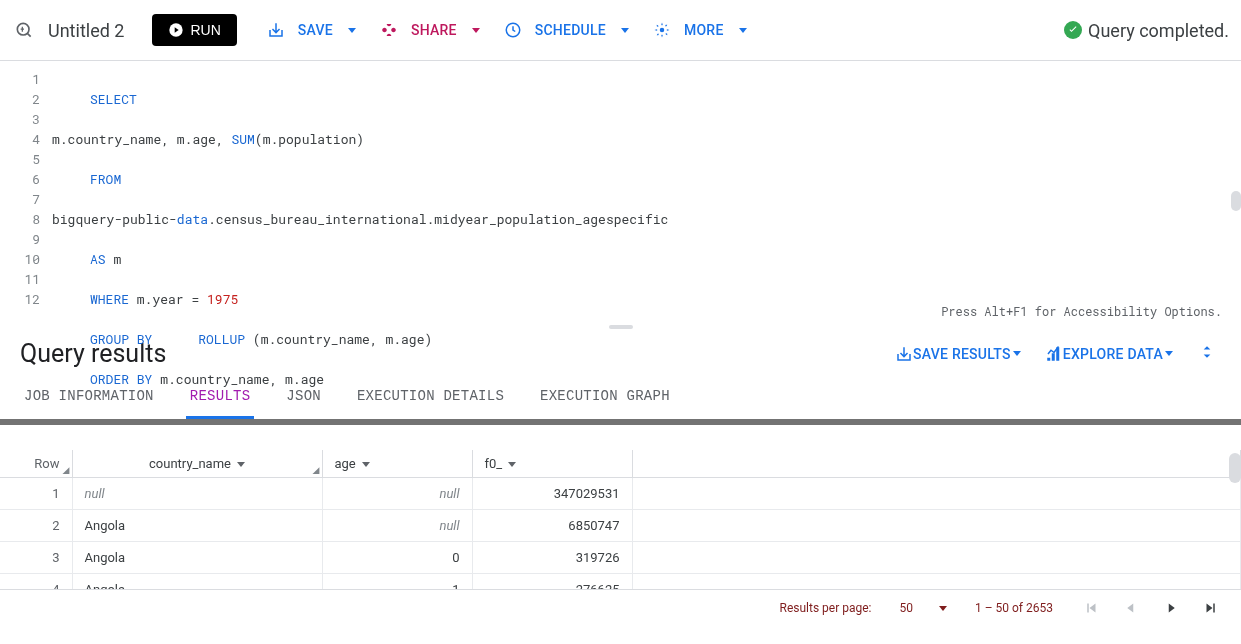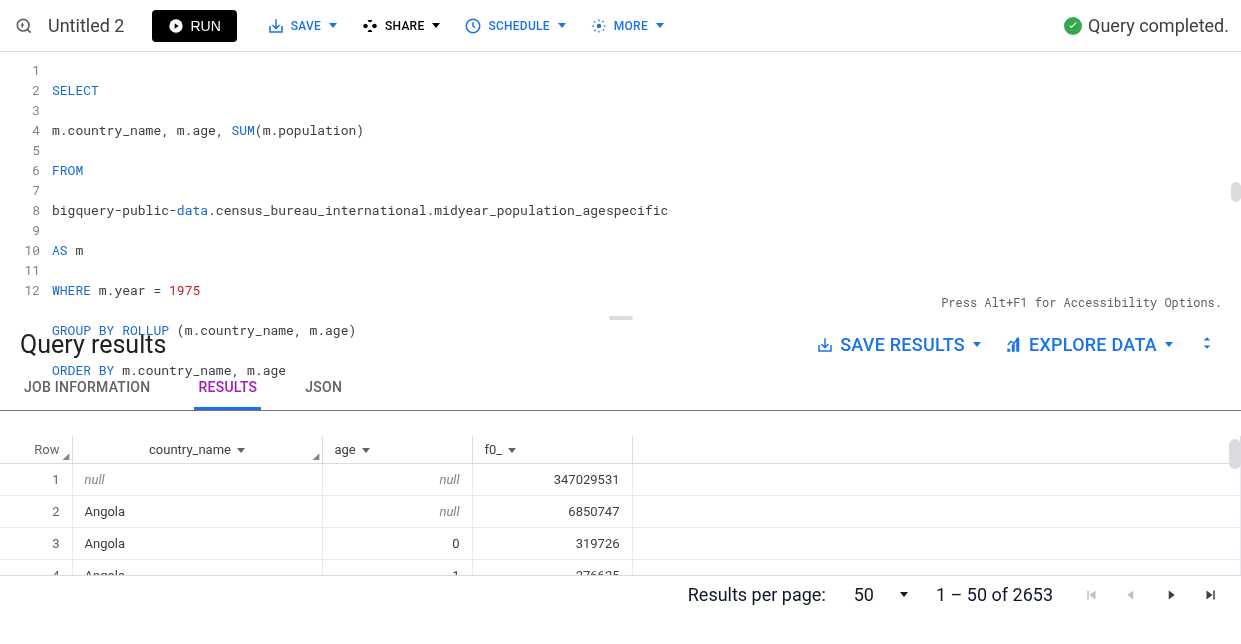--- a/index.html
+++ b/index.html
@@ -1,54 +1,54 @@
 <!DOCTYPE html>
 <html><head>
 <meta charset="utf-8">
 <style>
 * { box-sizing: border-box; margin: 0; padding: 0; }
 body { font-family: 'Google Sans', Roboto, Arial, sans-serif; font-size: 14px; color: #3c4043; background: #fff; width: 1241px; height: 644px; overflow: hidden; }
 
 
-.toolbar { display: flex; align-items: center; height: 52px; padding: 0 12px; border-bottom: 1px solid #dadce0; gap: 4px; }
+.toolbar { display: flex; align-items: center; height: 61px; padding: 0 12px; border-bottom: 1px solid #dadce0; gap: 4px; }
 .tb-icon { width: 24px; height: 24px; display: flex; align-items: center; justify-content: center; color: #5f6368; margin-right: 8px; }
 .title { font-size: 18px; font-weight: 400; color: #3c4043; margin-right: 24px; }
 .run-btn { background: #000; color: #fff; border: none; border-radius: 4px; padding: 8px 16px; font-size: 14px; font-weight: 500; display: flex; align-items: center; gap: 6px; cursor: pointer; }
 .run-btn svg { fill: #fff; }
-.tb-btn { display: flex; align-items: center; gap: 6px; padding: 8px 10px; color: #1a73e8; font-weight: 500; font-size: 12px; cursor: pointer; border-radius: 4px; letter-spacing: 0.25px; }
-.tb-btn.disabled { color: #000000; }
+.tb-btn { display: flex; align-items: center; gap: 13px; padding: 8px 10px; color: #1a73e8; font-weight: 500; font-size: 14px; cursor: pointer; border-radius: 4px; letter-spacing: 0.25px; }
+.tb-btn.disabled { color: #be185d; }
 .tb-btn svg { fill: currentColor; }
 .dd-arrow { width: 0; height: 0; border-left: 4px solid transparent; border-right: 4px solid transparent; border-top: 5px solid currentColor; margin-left: 2px; }
 .spacer { flex: 1; }
 .status { display: flex; align-items: center; gap: 6px; font-size: 18px; color: #3c4043; }
 .check-icon { background: #34a853; border-radius: 50%; width: 18px; height: 18px; display: flex; align-items: center; justify-content: center; }
 
 
 .editor { display: flex; font-family: 'Roboto Mono', Menlo, monospace; font-size: 13px; line-height: 20px; background: #fff; position: relative; height: 262px; }
 .gutter { width: 52px; text-align: right; color: #80868b; padding: 8px 12px 8px 0; user-select: none; background: #fff; }
 .gutter div { height: 20px; }
 .code { padding: 8px 0; flex: 1; white-space: pre; color: #3c4043; }
 .code-line { height: 20px; }
-.kw { color: #1967d2; }
+.kw { color: #1967d2; margin-left: 38px; }
 .fn { color: #1967d2; }
 .num { color: #c5221f; }
 .d2 { color: #1967d2; }
 .drag-handle { position: absolute; bottom: -6px; left: 50%; transform: translateX(-50%); width: 24px; height: 4px; background: #dadce0; border-radius: 2px; }
 .a11y-hint { position: absolute; right: 15px; bottom: 2px; font-size: 12px; color: #5f6368; padding-right: 4px; }
 .scrollbar-right { position: absolute; right: 0; top: 130px; width: 10px; height: 20px; background: #dadce0; border-radius: 5px; }
 
 
 .results-header { display: flex; align-items: center; padding: 16px 20px 8px 20px; }
 .results-title { font-size: 25px; font-weight: 400; color: #202124; }
 .res-actions { margin-left: auto; display: flex; gap: 24px; align-items: center; }
-.res-btn { display: flex; align-items: center; gap: 6px; color: #1a73e8; font-weight: 500; font-size: 18px; cursor: pointer; letter-spacing: 0.25px; }
+.res-btn { display: flex; align-items: center; color: #1a73e8; font-weight: 500; font-size: 14px; cursor: pointer; letter-spacing: 0.25px; }
 .expand-icon { width: 24px; height: 24px; color: #1a73e8; cursor: pointer; }
 
 
-.tabs { display: flex; border-bottom: 1px solid #737373; padding: 0 20px; gap: 40px; }
+.tabs { display: flex; border-bottom: 6px solid #737373; padding: 0 20px; gap: 28px; font-family: Liberation Mono, monospace; }
 .tab { padding: 12px 4px; font-size: 14px; font-weight: 500; color: #5f6368; cursor: pointer; border-bottom: 3px solid transparent; letter-spacing: 0.25px; }
 .tab.active { color: #a21caf; border-bottom-color: #1a73e8; }
 
 
 .table-wrap { overflow: hidden; position: relative; height: 164px; }
 table { border-collapse: collapse; width: 100%; margin-top: 25px; }
 th { text-align: center; font-weight: 400; font-size: 13px; color: #3c4043; padding: 6px 12px; border-bottom: 1px solid #dadce0; border-right: 1px solid #dadce0; background: #fff; position: relative; }
 th .th-dd { display: inline-block; margin-left: 6px; width: 0; height: 0; border-left: 4px solid transparent; border-right: 4px solid transparent; border-top: 5px solid #5f6368; vertical-align: middle; }
 th .resize { position: absolute; right: 2px; bottom: 2px; font-size: 9px; color: #80868b; transform: rotate(0deg); }
 td { padding: 8px 12px; font-size: 13px; color: #3c4043; border-bottom: 1px solid #e8eaed; border-right: 1px solid #e8eaed; }
@@ -56,21 +56,21 @@
 .col-country { width: 250px; }
 .col-age { width: 150px; text-align: right; }
 .col-f0 { width: 160px; text-align: right; }
 td.col-row { text-align: right; }
 td.col-age { text-align: right; }
 td.col-f0 { text-align: right; }
 .null { color: #80868b; font-style: italic; }
 .table-scroll { position: absolute; right: 0; top: 28px; width: 12px; height: 30px; background: #dadce0; border-radius: 6px; }
 
 
-.pagination { display: flex; align-items: center; justify-content: flex-end; gap: 28px; padding: 8px 20px; border-top: 1px solid #dadce0; font-size: 18px; color: #0f172a; background: #fff; }
+.pagination { display: flex; align-items: center; justify-content: flex-end; gap: 28px; padding: 8px 20px; border-top: 1px solid #dadce0; font-size: 12px; color: #7f1d1d; background: #fff; }
 .pg-select { display: flex; align-items: center; gap: 24px; }
 .pg-nav { display: flex; gap: 20px; }
 .pg-icon { width: 20px; height: 20px; display: flex; align-items: center; justify-content: center; cursor: pointer; color: #3c4043; }
 .pg-icon.disabled { color: #bdc1c6; }
 </style>
 </head>
 <body>
 
 <div class="toolbar">
   <div class="tb-icon">
@@ -182,20 +182,22 @@
           <path d="M12 5l-4 4h8zM12 19l4-4H8z"></path>
         </svg>
     </div>
   </div>
 </div>
 
 <div class="tabs">
   <div class="tab">JOB INFORMATION</div>
   <div class="tab active">RESULTS</div>
   <div class="tab">JSON</div>
+  <div class="tab">EXECUTION DETAILS</div>
+  <div class="tab">EXECUTION GRAPH</div>
 </div>
 
 <div class="table-wrap">
 <table>
   <thead>
     <tr>
       <th class="col-row"><span>Row</span><span class="resize">◢</span></th>
       <th class="col-country"><span>country_name</span><span class="th-dd"></span><span class="resize">◢</span></th>
       <th class="col-age" style="text-align:left"><span>age</span><span class="th-dd"></span></th>
       <th class="col-f0" style="text-align:left"><span>f0_</span><span class="th-dd"></span></th>

